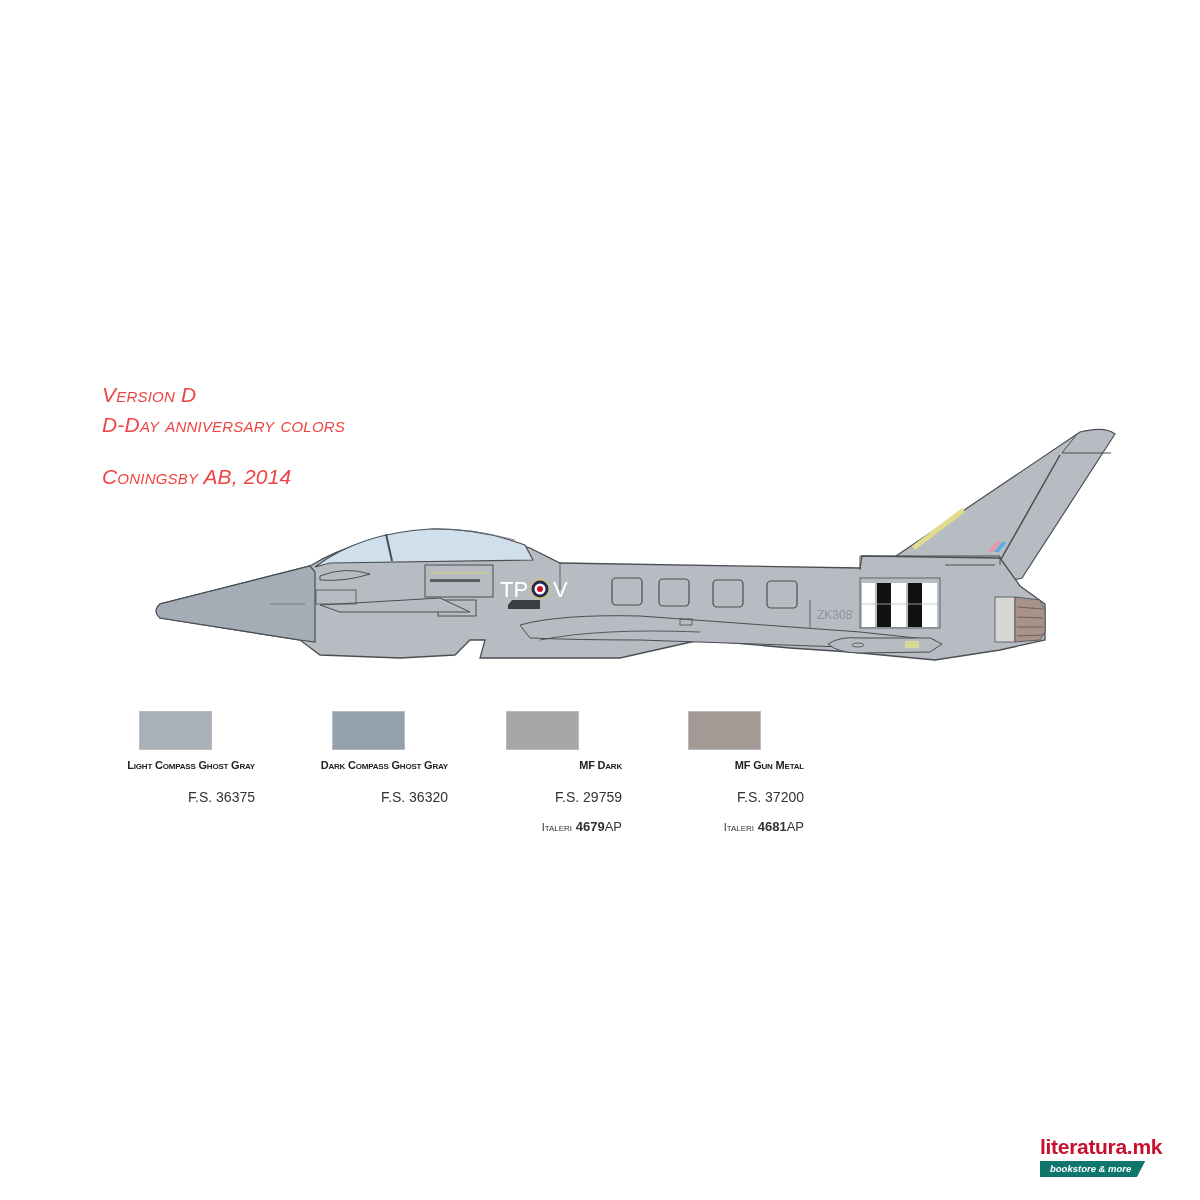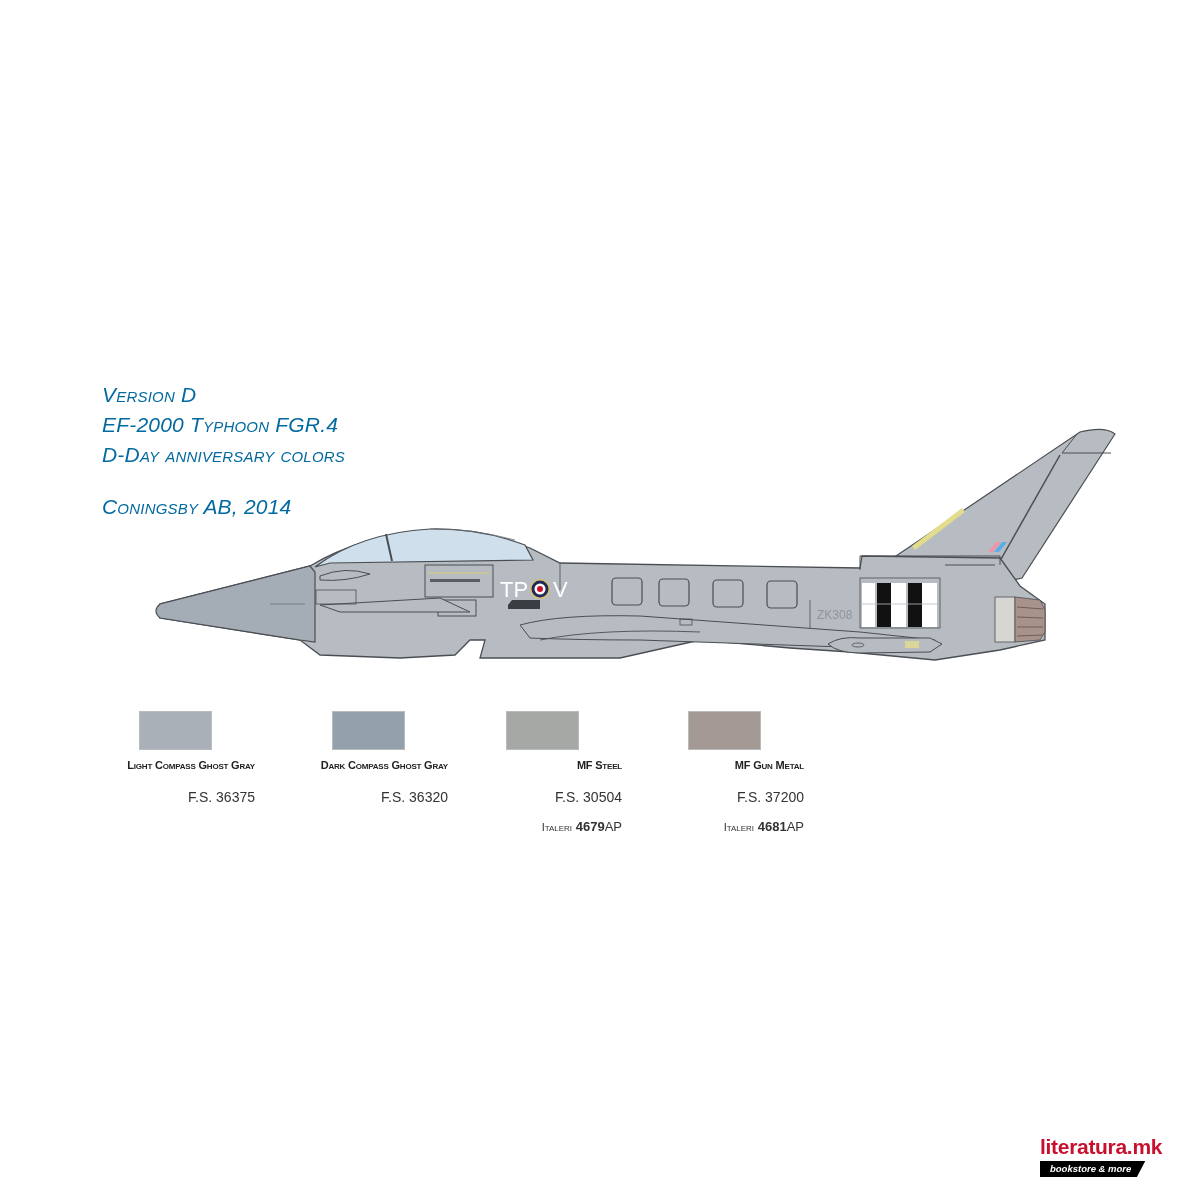--- a/index.html
+++ b/index.html
@@ -2,21 +2,21 @@
 <html><head>
 <meta charset="utf-8">
 <style>
   html, body { margin: 0; padding: 0; }
   body {
     width: 1200px; height: 1200px; background: #ffffff; position: relative; overflow: hidden;
     font-family: "Liberation Sans", sans-serif; color: #2b2b2b;
   }
   .title-block { position: absolute; left: 102px; top: 380px; }
   .title-line {
-    font-style: italic; font-size: 21px; line-height: 30px; color: #0369a1;
+    font-style: italic; font-size: 21px; line-height: 30px; color: #ef4444;
     font-variant: small-caps; letter-spacing: 0.2px; white-space: nowrap;
   }
   .title-line.gap { margin-top: 22px; }
   .title-line sup { font-size: 9px; vertical-align: 9px; font-style: italic; }
 
   .aircraft { position: absolute; left: 0; top: 0; width: 1200px; height: 1200px; }
 
   .swatch { position: absolute; width: 160px; text-align: right; }
   .swatch .chip { width: 73px; height: 39px; margin: 0 auto; border: 1px solid #b9bcbf; box-sizing: border-box; }
   .swatch .name {
@@ -24,31 +24,30 @@
     letter-spacing: -0.2px; color: #222; white-space: nowrap; font-family: "Liberation Sans Narrow","Liberation Sans", sans-serif;
   }
   .swatch .fs { font-size: 14px; color: #333; margin-top: 18px; }
   .swatch .italeri { font-size: 13px; color: #333; margin-top: 14px; }
   .swatch .italeri .brand { font-variant: small-caps; font-size: 11px; }
   .swatch .italeri .code { font-weight: bold; }
 
   .logo { position: absolute; right: 10px; top: 1136px; width: 150px; }
   .logo .brand-name { font-weight: bold; font-size: 21px; color: #c8102e; letter-spacing: -0.3px; line-height: 22px; padding-right: 20px; }
   .logo .tagline {
-    display: inline-block; background: #000000; color: #fff; font-style: italic; font-weight: bold;
+    display: inline-block; background: #0f766e; color: #fff; font-style: italic; font-weight: bold;
     font-size: 9.5px; padding: 2px 14px 3px 10px; margin-top: 1px;
     clip-path: polygon(0 0, 100% 0, 92% 100%, 0 100%);
   }
 </style>
 </head>
 <body>
 
 <div class="title-block">
   <div class="title-line">Version D</div>
-  <div class="title-line">EF-2000 Typhoon FGR.4</div>
   <div class="title-line">D-Day anniversary colors</div>
   <div class="title-line gap">Coningsby AB, 2014</div>
 </div>
 
 <svg class="aircraft" viewBox="0 0 1200 1200" xmlns="http://www.w3.org/2000/svg">
 
   <path d="M893,558 L1080,432 Q1105,426 1115,434 L1022,578 L1000,583 Z" fill="#b7bcc2" stroke="#4a4e53" stroke-width="1.2"></path>
   <path d="M1077,434 L1062,453 L1111,453" fill="none" stroke="#4a4e53" stroke-width="1"></path>
   <path d="M1060,455 L996,568" fill="none" stroke="#4a4e53" stroke-width="1.5"></path>
   <path d="M912,546 L962,508 L965,512 L915,550 Z" fill="#e2dc8c"></path>
@@ -127,22 +126,22 @@
 </div>
 
 <div class="swatch" style="left:288px; top:711px;">
   <div class="chip" style="background:#94a1ad;"></div>
   <div class="name">Dark Compass Ghost Gray</div>
   <div class="fs">F.S. 36320</div>
 </div>
 
 <div class="swatch" style="left:462px; top:711px;">
   <div class="chip" style="background:#a6a8a5;"></div>
-  <div class="name">MF Steel</div>
-  <div class="fs">F.S. 30504</div>
+  <div class="name">MF Dark</div>
+  <div class="fs">F.S. 29759</div>
   <div class="italeri"><span class="brand">Italeri</span> <span class="code">4679</span><span>AP</span></div>
 </div>
 
 <div class="swatch" style="left:644px; top:711px;">
   <div class="chip" style="background:#a59996;"></div>
   <div class="name">MF Gun Metal</div>
   <div class="fs">F.S. 37200</div>
   <div class="italeri"><span class="brand">Italeri</span> <span class="code">4681</span><span>AP</span></div>
 </div>
 

